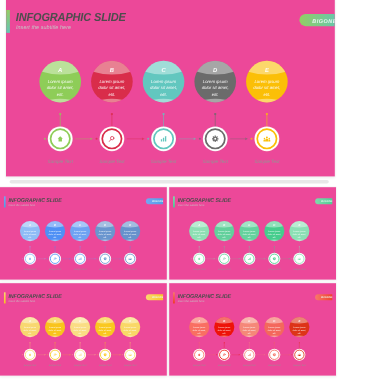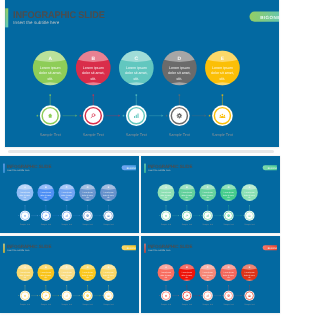--- a/index.html
+++ b/index.html
@@ -1,20 +1,20 @@
 <!DOCTYPE html>
 <html><head>
 <meta charset="utf-8">
 <style>
   html,body{margin:0;padding:0;background:#fff;}
   body{width:281px;height:318px;font-family:"Liberation Sans",sans-serif;overflow:hidden;
        -webkit-font-smoothing:antialiased;text-rendering:geometricPrecision;}
   .page{position:absolute;left:0;top:0;width:281px;height:318px;background:#fff;}
-  .card{position:absolute;overflow:hidden;background:#0369a1;
-        box-shadow:0 0 0 0.5px #f2f2f2, 0 1px 2px rgba(0,0,0,.07);}
+  .card{position:absolute;overflow:hidden;background:#ec4899;
+        box-shadow:0 0 0 0.5px #f2f2f2, 0 1px 2px rgba(0,0,0,.07);font-style:italic;}
   .card-inner{position:absolute;left:0;top:0;width:274px;height:148px;transform-origin:0 0;}
   .card svg{display:block;}
   .divider{position:absolute;left:7.5px;top:149.9px;width:266.3px;height:3.4px;background:#e8e8e8;border-radius:1.7px;}
 </style>
 </head>
 <body>
 
 <div class="page" id="page">
     <div class="card" style="left: 4.5px; top: -1.5px; width: 274px; height: 148px;">
       <div class="card-inner" style="transform: translate(0px, 0px) scale(1);">

